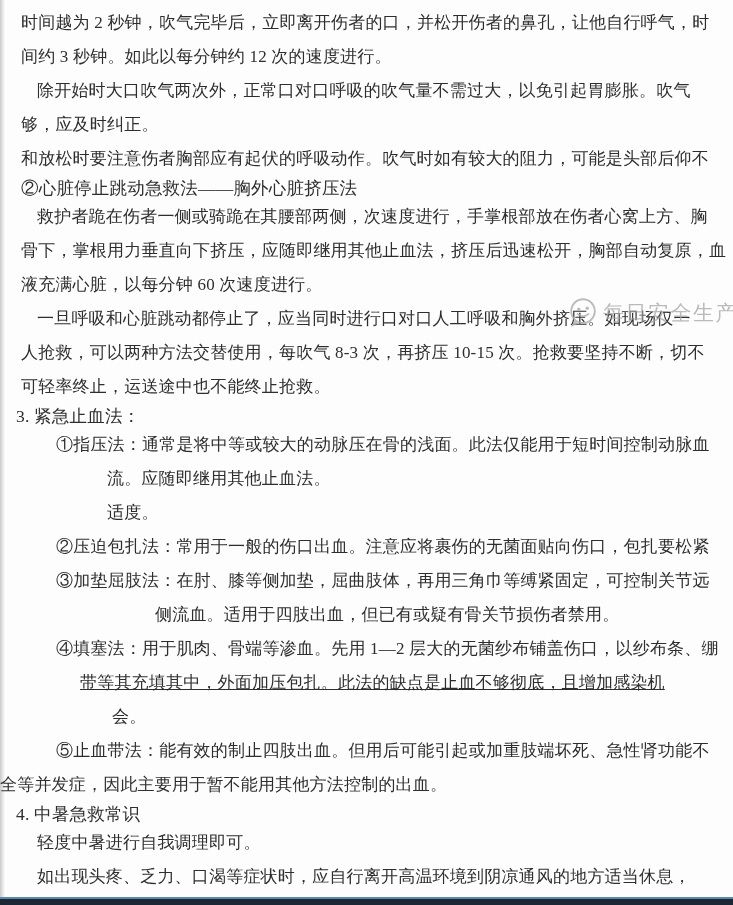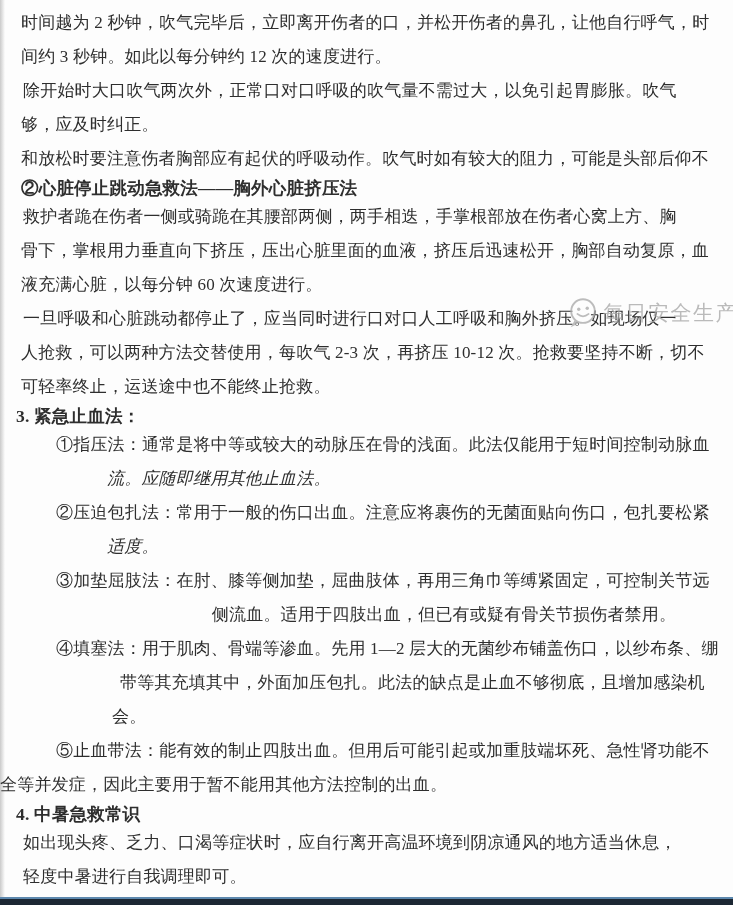--- a/index.html
+++ b/index.html
@@ -20,33 +20,33 @@
     z-index:3;pointer-events:none;
   }
   .line{
     height:34px;line-height:34px;
     font-size:17px;
     white-space:nowrap;
     letter-spacing:.2px;
   }
   .heading{
     height:24px;line-height:24px;
-    font-weight:700;font-size:17.5px;
+    font-weight:400;font-size:17.5px;
     letter-spacing:.2px;
   }
   
   .i-l0{padding-left:21px;}
-  .i-l1{padding-left:23px;}
+  .i-l1{padding-left:37px;}
   .i-h{padding-left:16px;}
   .i-s{padding-left:56px;}
-  .i-c107{padding-left:107px;font-style:italic;}
+  .i-c107{padding-left:107px;}
   .i-c112{padding-left:112px;}
-  .i-c127{padding-left:120px;}
+  .i-c127{padding-left:80px;text-decoration:underline;}
   .i-c142{}
-  .i-c155{padding-left:155px;text-align:center;}
+  .i-c155{padding-left:155px;}
 
   
   .watermark{
     position:absolute;left:566px;top:296px;
     display:flex;align-items:center;
     opacity:.78;z-index:2;pointer-events:none;
   }
   .watermark .wm-logo{width:34px;height:34px;margin-right:3px;}
   .watermark .wm-text{
     font-size:21px;letter-spacing:1.5px;color:#a8a8a8;
@@ -66,41 +66,41 @@
 
 <div class="page">
 
   <div>
       <div class="line i-l0">时间越为 2 秒钟，吹气完毕后，立即离开伤者的口，并松开伤者的鼻孔，让他自行呼气，时</div>
       <div class="line i-l0">间约 3 秒钟。如此以每分钟约 12 次的速度进行。</div>
       <div class="line i-l1">除开始时大口吹气两次外，正常口对口呼吸的吹气量不需过大，以免引起胃膨胀。吹气</div>
       <div class="line i-l0">够，应及时纠正。</div>
       <div class="line i-l0">和放松时要注意伤者胸部应有起伏的呼吸动作。吹气时如有较大的阻力，可能是头部后仰不</div>
       <div class="heading i-l0">②心脏停止跳动急救法——胸外心脏挤压法</div>
-      <div class="line i-l1">救护者跪在伤者一侧或骑跪在其腰部两侧，两手相迭，手掌根部放在伤者心窝上方、胸</div>
-      <div class="line i-l0">骨下，掌根用力垂直向下挤压，压出心脏里面的血液，挤压后迅速松开，胸部自动复原，血</div>
+      <div class="line i-l1">救护者跪在伤者一侧或骑跪在其腰部两侧，次速度进行，手掌根部放在伤者心窝上方、胸</div>
+      <div class="line i-l0">骨下，掌根用力垂直向下挤压，应随即继用其他止血法，挤压后迅速松开，胸部自动复原，血</div>
       <div class="line i-l0">液充满心脏，以每分钟 60 次速度进行。</div>
       <div class="line i-l1">一旦呼吸和心脏跳动都停止了，应当同时进行口对口人工呼吸和胸外挤压。如现场仅一</div>
-      <div class="line i-l0">人抢救，可以两种方法交替使用，每吹气 2-3 次，再挤压 10-12 次。抢救要坚持不断，切不</div>
+      <div class="line i-l0">人抢救，可以两种方法交替使用，每吹气 8-3 次，再挤压 10-15 次。抢救要坚持不断，切不</div>
       <div class="line i-l0">可轻率终止，运送途中也不能终止抢救。</div>
       <div class="heading i-h">3. 紧急止血法：</div>
       <div class="line i-s">①指压法：通常是将中等或较大的动脉压在骨的浅面。此法仅能用于短时间控制动脉血</div>
       <div class="line i-c107">流。应随即继用其他止血法。</div>
+      <div class="line i-c107">适度。</div>
       <div class="line i-s">②压迫包扎法：常用于一般的伤口出血。注意应将裹伤的无菌面贴向伤口，包扎要松紧</div>
-      <div class="line i-c107">适度。</div>
       <div class="line i-s">③加垫屈肢法：在肘、膝等侧加垫，屈曲肢体，再用三角巾等缚紧固定，可控制关节远</div>
       <div class="line i-c155">侧流血。适用于四肢出血，但已有或疑有骨关节损伤者禁用。</div>
       <div class="line i-s">④填塞法：用于肌肉、骨端等渗血。先用 1—2 层大的无菌纱布铺盖伤口，以纱布条、绷</div>
       <div class="line i-c127">带等其充填其中，外面加压包扎。此法的缺点是止血不够彻底，且增加感染机</div>
       <div class="line i-c112">会。</div>
       <div class="line i-s">⑤止血带法：能有效的制止四肢出血。但用后可能引起或加重肢端坏死、急性肾功能不</div>
       <div class="line i-c142">全等并发症，因此主要用于暂不能用其他方法控制的出血。</div>
       <div class="heading i-h">4. 中暑急救常识</div>
+      <div class="line i-l1">轻度中暑进行自我调理即可。</div>
       <div class="line i-l1">如出现头疼、乏力、口渴等症状时，应自行离开高温环境到阴凉通风的地方适当休息，</div>
-      <div class="line i-l1">轻度中暑进行自我调理即可。</div>
       <div class="line i-l0">并可饮冷盐开水、洗冷水脸，进行通风降温等；</div>
     </div>
 
   <div class="watermark">
     <svg class="wm-logo" viewBox="0 0 36 36" fill="none" xmlns="http://www.w3.org/2000/svg">
       <circle cx="18" cy="16" r="12.5" stroke="#ababab" stroke-width="2" fill="none"></circle>
       <circle cx="13.5" cy="14" r="1.8" fill="#ababab"></circle>
       <circle cx="22.5" cy="13" r="1.8" fill="#ababab"></circle>
       <path d="M12 19 q6 5 12 0" stroke="#ababab" stroke-width="1.8" fill="none" stroke-linecap="round"></path>
       <path d="M9 26 L5 33 L13 29 Z" fill="#ababab"></path>

